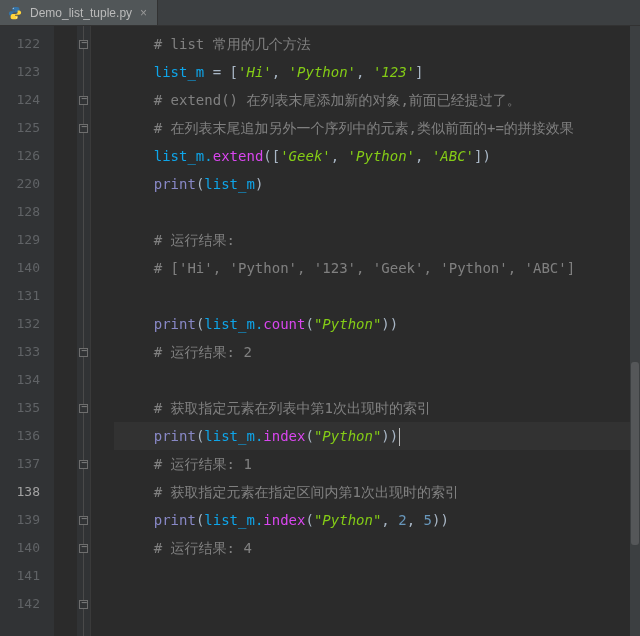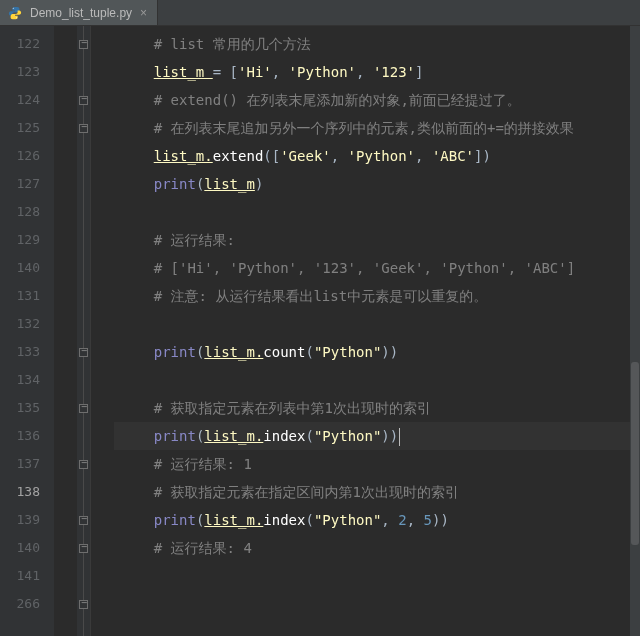--- a/index.html
+++ b/index.html
@@ -112,25 +112,25 @@
     height: 28px;
     line-height: 28px;
     white-space: pre;
   }
   .code .line.hl {
     background: #323232;
     margin-left: -6px;
     padding-left: 6px;
   }
   .c-comment { color: #808080; }
-  .c-ident { color: #fef9c3; text-decoration: underline; }
+  .c-ident { color: #0ea5e9; }
   .c-op { color: #a9b7c6; }
   .c-punc { color: #a9b7c6; }
-  .c-str { color: #fef9c3; }
-  .c-func { color: #ffffff; }
+  .c-str { color: #84cc16; font-style: italic; }
+  .c-func { color: #d946ef; }
   .c-builtin { color: #8888c6; }
   .c-num { color: #6897bb; }
   .caret {
     display: inline-block;
     width: 1px;
     height: 18px;
     background: #bbbbbb;
     vertical-align: middle;
     margin-left: 1px;
   }
@@ -168,36 +168,36 @@
   </div>
 </div>
 
 <div class="editor">
   <div class="gutter">
       <div class="ln">122</div>
       <div class="ln">123</div>
       <div class="ln">124</div>
       <div class="ln">125</div>
       <div class="ln">126</div>
-      <div class="ln">127</div>
+      <div class="ln">220</div>
       <div class="ln">128</div>
       <div class="ln">129</div>
       <div class="ln">140</div>
       <div class="ln">131</div>
       <div class="ln">132</div>
       <div class="ln">133</div>
       <div class="ln">134</div>
       <div class="ln">135</div>
       <div class="ln">136</div>
       <div class="ln">137</div>
       <div class="ln current">138</div>
       <div class="ln">139</div>
       <div class="ln">140</div>
       <div class="ln">141</div>
-      <div class="ln">266</div>
+      <div class="ln">142</div>
     </div>
   <div class="fold-col">
     <div class="fold-line"></div>
   <div class="fcell">
         <div class="fold-mark"></div>
       </div>
       <div class="fcell"></div>
       <div class="fcell">
         <div class="fold-mark"></div>
       </div>
@@ -237,23 +237,23 @@
   <div class="code">
       <div class="line">    <span class="c-comment"># list 常用的几个方法</span></div>
       <div class="line">    <span class="c-ident">list_m </span><span class="c-op">= </span><span class="c-punc">[</span><span class="c-str">'Hi'</span><span class="c-punc">, </span><span class="c-str">'Python'</span><span class="c-punc">, </span><span class="c-str">'123'</span><span class="c-punc">]</span></div>
       <div class="line">    <span class="c-comment"># extend() 在列表末尾添加新的对象,前面已经提过了。</span></div>
       <div class="line">    <span class="c-comment"># 在列表末尾追加另外一个序列中的元素,类似前面的+=的拼接效果</span></div>
       <div class="line">    <span class="c-ident">list_m.</span><span class="c-func">extend</span><span class="c-punc">([</span><span class="c-str">'Geek'</span><span class="c-punc">, </span><span class="c-str">'Python'</span><span class="c-punc">, </span><span class="c-str">'ABC'</span><span class="c-punc">])</span></div>
       <div class="line">    <span class="c-builtin">print</span><span class="c-punc">(</span><span class="c-ident">list_m</span><span class="c-punc">)</span></div>
       <div class="line"></div>
       <div class="line">    <span class="c-comment"># 运行结果:</span></div>
       <div class="line">    <span class="c-comment"># ['Hi', 'Python', '123', 'Geek', 'Python', 'ABC']</span></div>
-      <div class="line">    <span class="c-comment"># 注意: 从运行结果看出list中元素是可以重复的。</span></div>
       <div class="line"></div>
       <div class="line">    <span class="c-builtin">print</span><span class="c-punc">(</span><span class="c-ident">list_m.</span><span class="c-func">count</span><span class="c-punc">(</span><span class="c-str">"Python"</span><span class="c-punc">))</span></div>
+      <div class="line">    <span class="c-comment"># 运行结果: 2</span></div>
       <div class="line"></div>
       <div class="line">    <span class="c-comment"># 获取指定元素在列表中第1次出现时的索引</span></div>
       <div class="line hl">    <span class="c-builtin">print</span><span class="c-punc">(</span><span class="c-ident">list_m.</span><span class="c-func">index</span><span class="c-punc">(</span><span class="c-str">"Python"</span><span class="c-punc">))</span><span class="caret"></span></div>
       <div class="line">    <span class="c-comment"># 运行结果: 1</span></div>
       <div class="line">    <span class="c-comment"># 获取指定元素在指定区间内第1次出现时的索引</span></div>
       <div class="line">    <span class="c-builtin">print</span><span class="c-punc">(</span><span class="c-ident">list_m.</span><span class="c-func">index</span><span class="c-punc">(</span><span class="c-str">"Python"</span><span class="c-punc">, </span><span class="c-num">2</span><span class="c-punc">, </span><span class="c-num">5</span><span class="c-punc">))</span></div>
       <div class="line">    <span class="c-comment"># 运行结果: 4</span></div>
     </div>
 </div>
 

